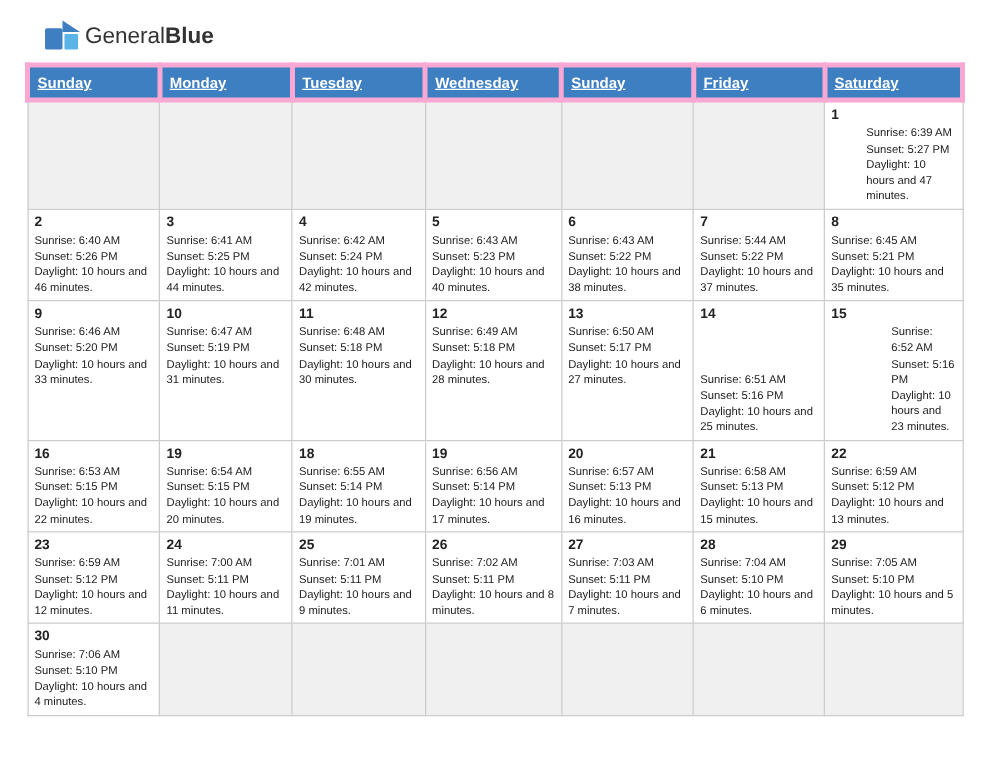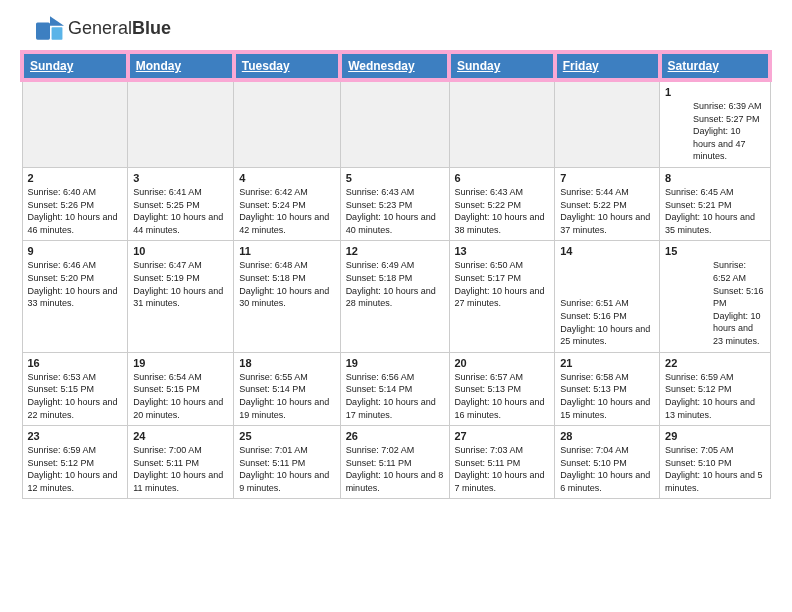--- a/index.html
+++ b/index.html
@@ -304,15 +304,29 @@
 Sunset: 5:10 PM
 Daylight: 10 hours and 6 minutes.</div>
           </td>
           <td>
             <span class="day-num">29</span>
             <div class="day-info" style="white-space: pre-line;">Sunrise: 7:05 AM
 Sunset: 5:10 PM
 Daylight: 10 hours and 5 minutes.</div>
           </td>
         </tr>
+        <tr>
+          <td class="last-row">
+            <span class="day-num">30</span>
+            <div class="day-info" style="white-space: pre-line;">Sunrise: 7:06 AM
+Sunset: 5:10 PM
+Daylight: 10 hours and 4 minutes.</div>
+          </td>
+          <td class="last-row empty"></td>
+          <td class="last-row empty"></td>
+          <td class="last-row empty"></td>
+          <td class="last-row empty"></td>
+          <td class="last-row empty"></td>
+          <td class="last-row empty"></td>
+        </tr>
       </tbody>
   </table>
 </div>
 
 </body></html>

